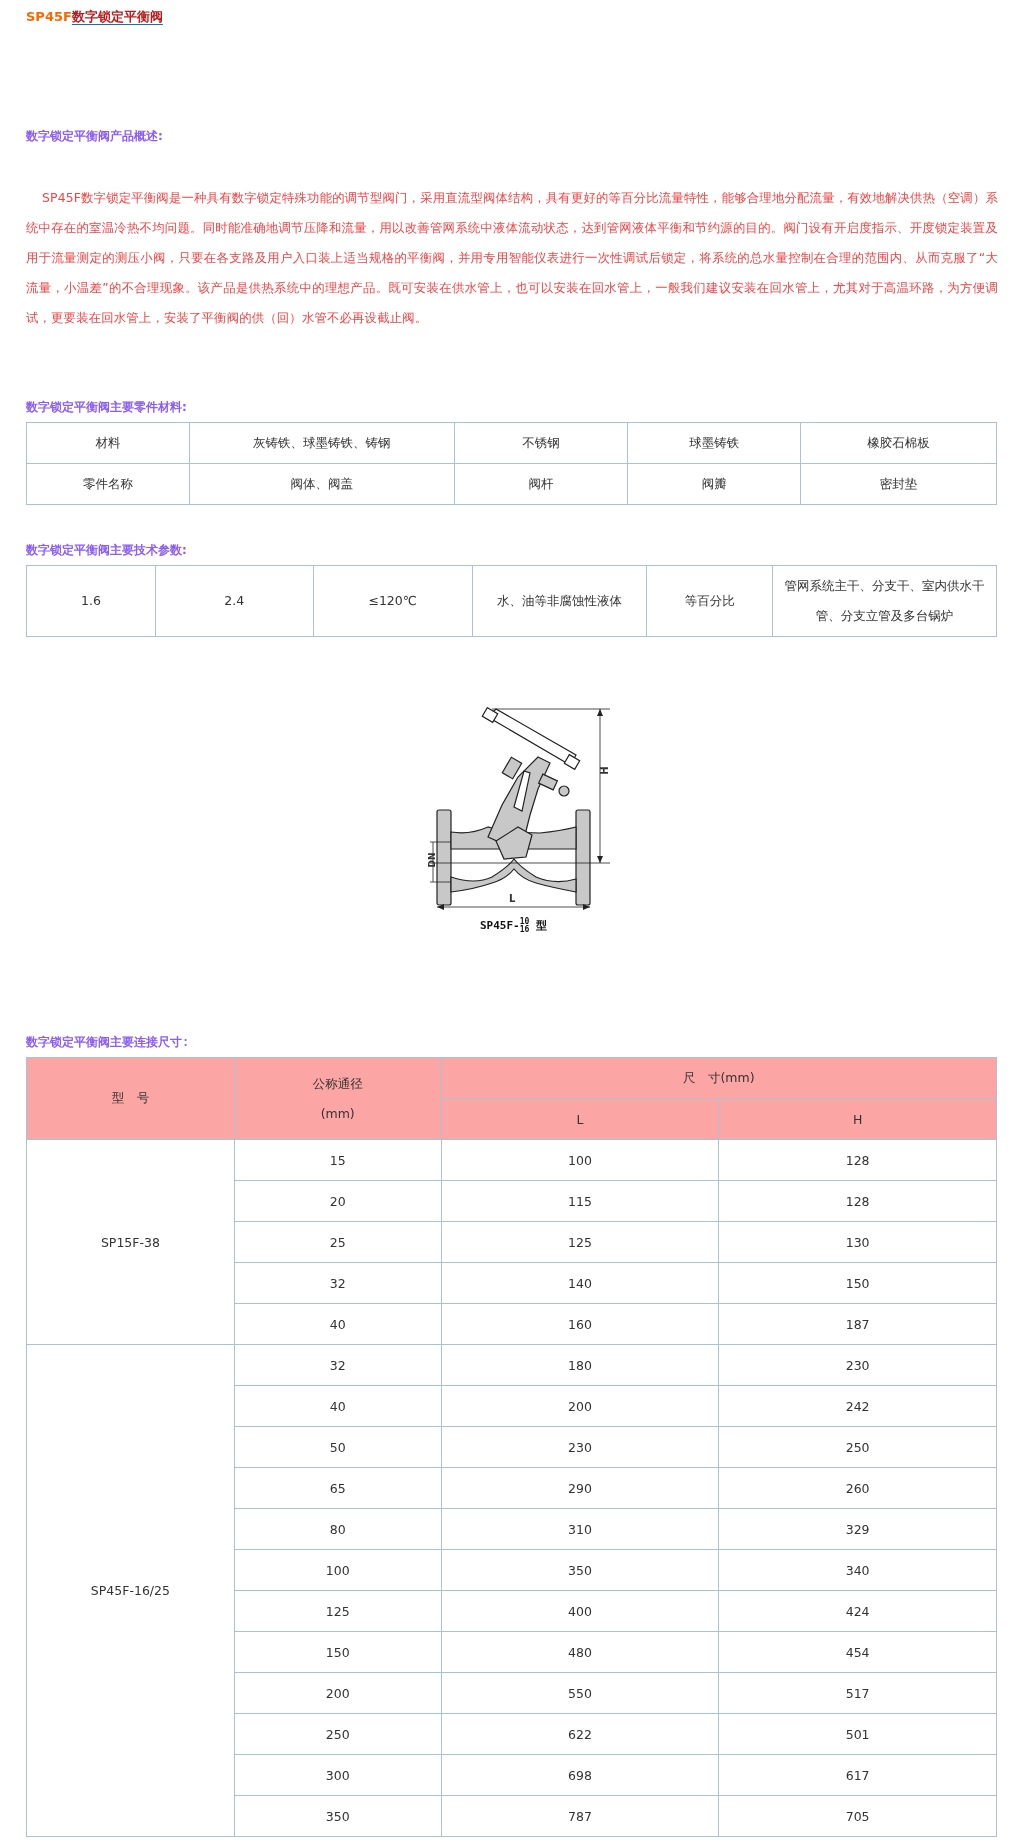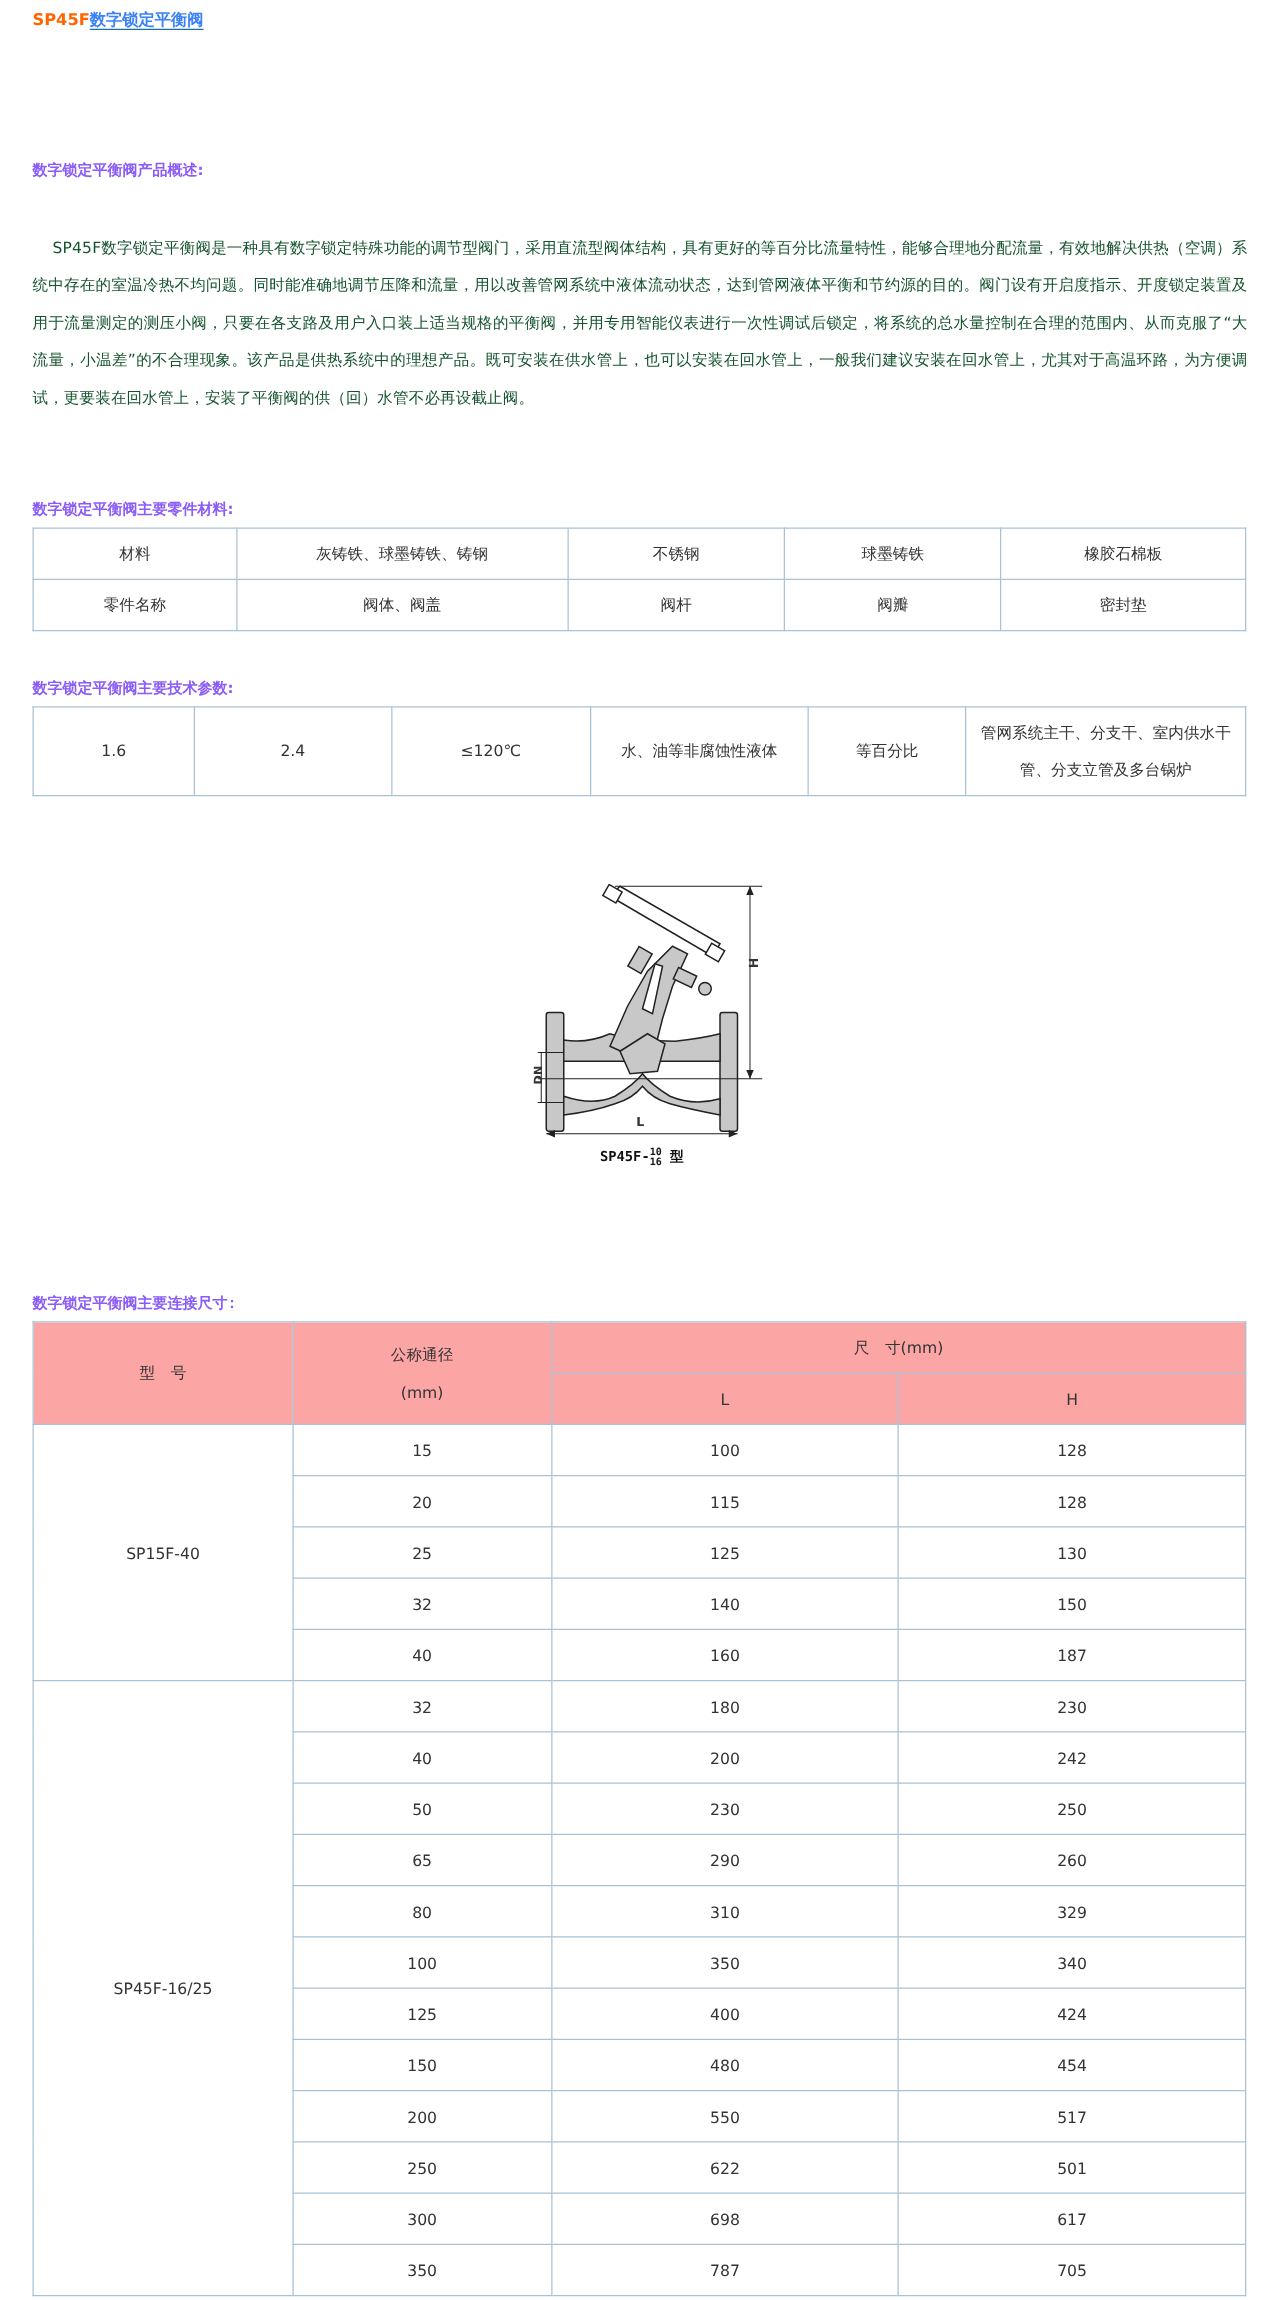--- a/index.html
+++ b/index.html
@@ -10,34 +10,34 @@
       overflow: hidden;
       font-family: "DejaVu Sans", "Liberation Sans", sans-serif;
       color: #333333;
     }
     .page-title {
       position: absolute; left: 26px; top: 8px;
       font-size: 13px; font-weight: bold; color: #ff6600;
       line-height: 18px;
     }
     .page-title .link {
-      color: #3b82f6;
+      color: #b91c1c;
       text-decoration: underline;
       text-decoration-color: #1a6fb3;
       text-underline-offset: 3px;
       cursor: pointer;
     }
     .section-heading {
       position: absolute; left: 26px;
       font-size: 12px; font-weight: bold; color: #8b5cf6;
       line-height: 16px; margin: 0;
     }
     .intro {
       position: absolute; left: 26px; top: 183px; width: 972px;
-      font-size: 12.4px; line-height: 30px; color: #14532d;
+      font-size: 12.4px; line-height: 30px; color: #ef4444;
       margin: 0; text-indent: 16px; text-align: justify;
       letter-spacing: 0.15px;
     }
     table.spec {
       position: absolute; left: 26px; width: 971px;
       border-collapse: collapse;
       font-size: 12.5px; color: #333333;
     }
     table.spec td {
       border: 1px solid #a9c2d6;
@@ -188,21 +188,21 @@
     </td>
     <td colspan="2">尺　寸(mm)</td>
   </tr>
   <tr class="head">
     <td>L</td>
     <td>H</td>
   </tr>
   </tbody>
     <tbody id="dims-body">
       <tr>
-        <td rowspan="5" class="model-cell">SP15F-40</td>
+        <td rowspan="5" class="model-cell">SP15F-38</td>
         <td>15</td>
         <td>100</td>
         <td>128</td>
       </tr>
       <tr>
         <td>20</td>
         <td>115</td>
         <td>128</td>
       </tr>
       <tr>

